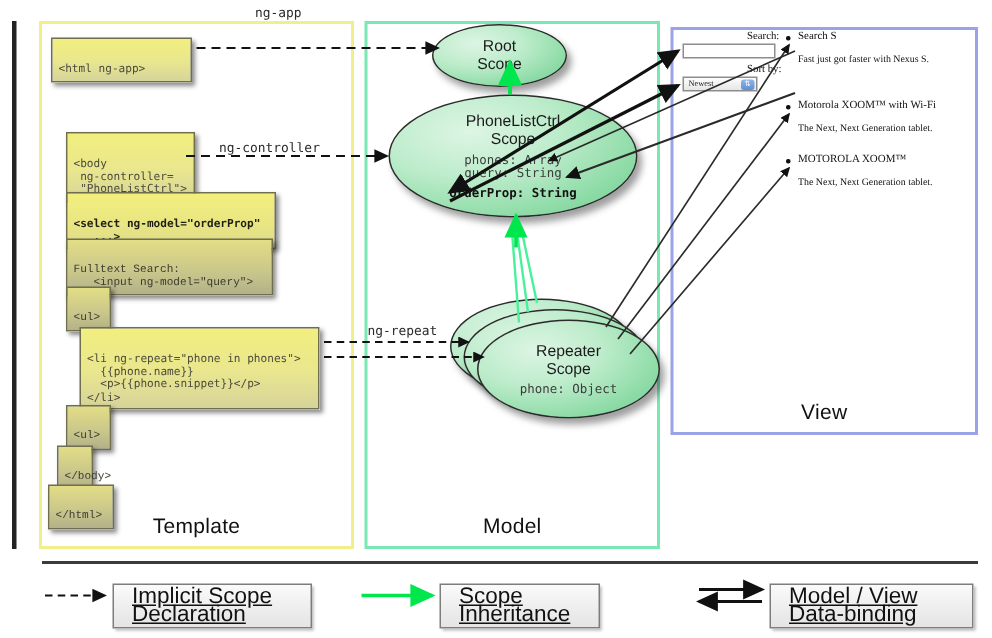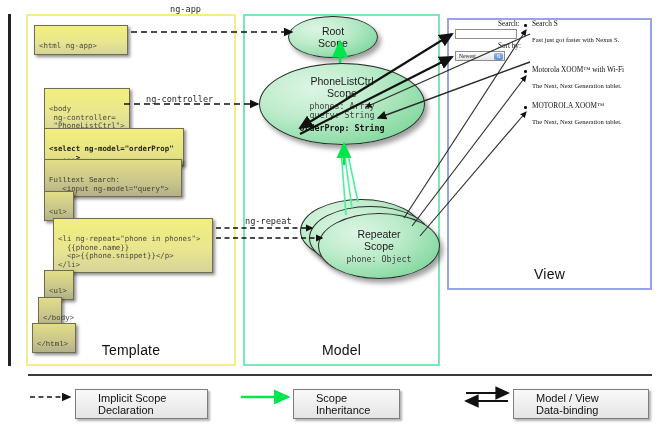--- a/index.html
+++ b/index.html
@@ -61,22 +61,22 @@
   .v-bullet{position:absolute;width:2.6px;height:2.6px;border-radius:50%;background:#111;}
   .v-snip{position:absolute;font-family:"Liberation Serif",serif;font-size:6.6px;color:#111;}
 
   
   .conn-lbl{position:absolute;font-family:"DejaVu Sans Mono","Liberation Mono",monospace;
             font-size:8.6px;color:#2a2a2a;}
 
   
   .legend-box{position:absolute;box-sizing:border-box;border:1px solid #7d7d7d;
               background:linear-gradient(180deg,#fafafa,#e4e4e4);
-              font-size:11px;color:#111;padding:2px 22px;line-height:12px;
-              box-shadow:1.5px 1.5px 2px rgba(0,0,0,.3);}
+              font-size:15px;color:#111;padding:2px 12px;line-height:12px;
+              box-shadow:1.5px 1.5px 2px rgba(0,0,0,.3);text-decoration:underline;}
 
   svg.over{position:absolute;left:0;top:0;width:661px;height:425px;pointer-events:none;}
 </style>
 </head>
 <body>
 
 <div id="stage">
 
   <div class="left-rule"></div>
   <div class="bottom-rule"></div>

